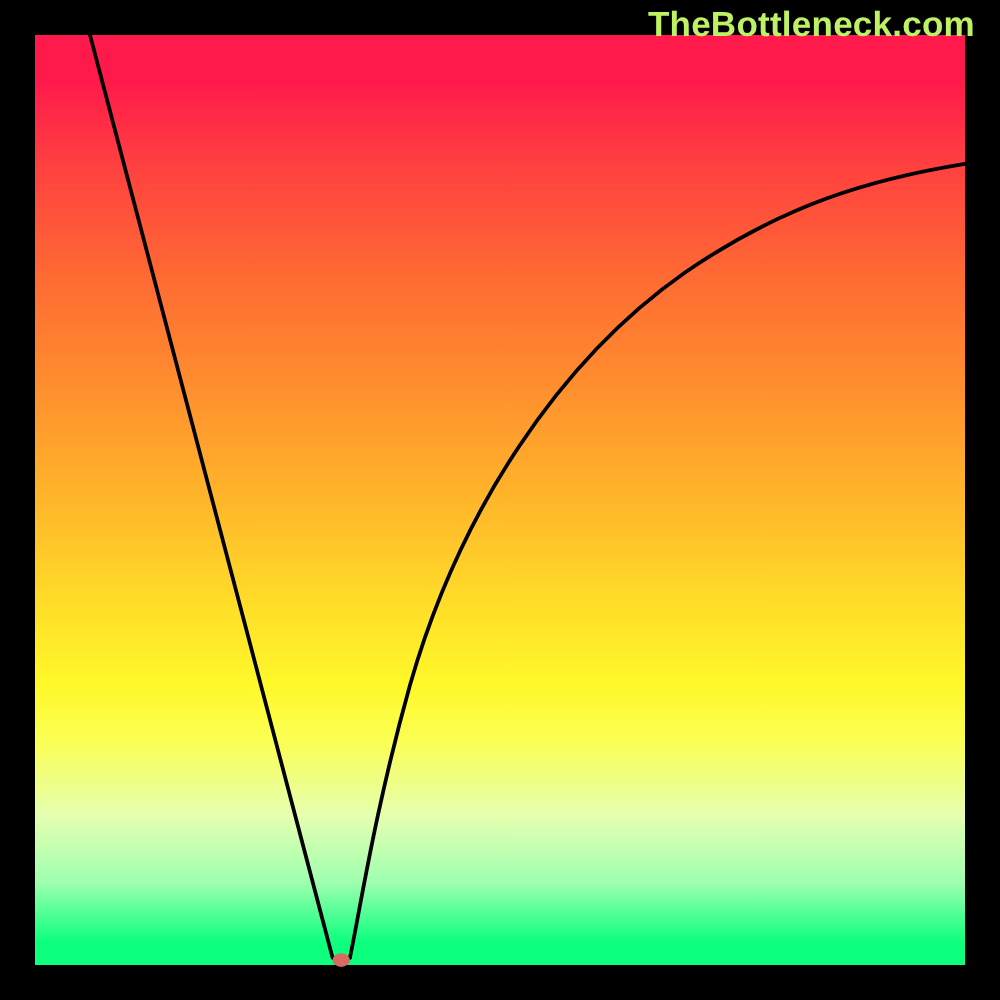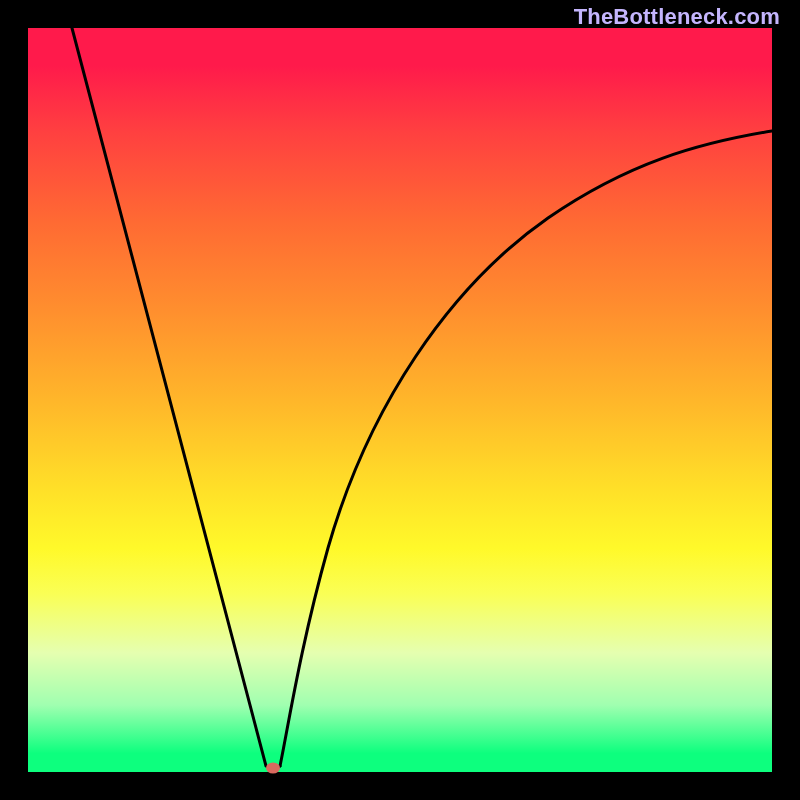--- a/index.html
+++ b/index.html
@@ -39,22 +39,22 @@
       #e5ffb0 84%,
       #a0ffb0 91%,
       #0dff7e 97.5%,
       #0dff7e 100%
     );
   }
   .watermark {
     position: absolute;
     top: 4px;
     right: 20px;
-    color: #c4b5fd;
-    font-size: 22px;
+    color: #bef264;
+    font-size: 28px;
     font-weight: 600;
     letter-spacing: 0.2px;
   }
   svg.curve {
     position: absolute;
     top: 0;
     left: 0;
   }
   .dot {
     position: absolute;

